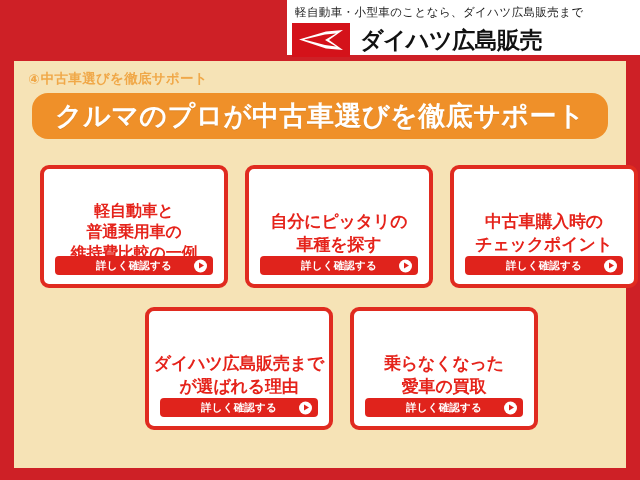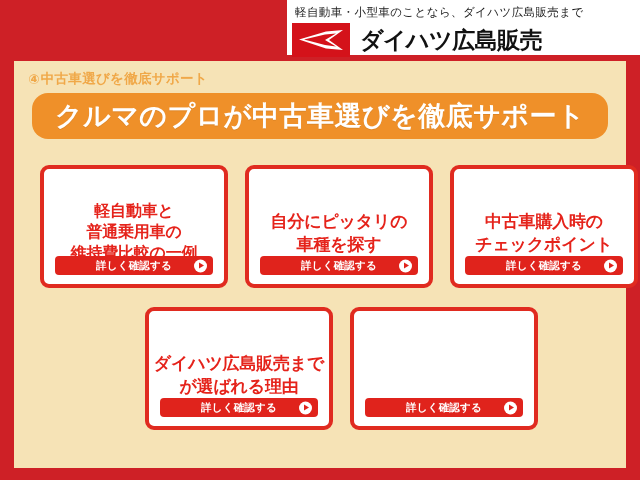--- a/index.html
+++ b/index.html
@@ -292,20 +292,22 @@
 が選ばれる理由</div>
         <div class="cta">
           <span class="cta-label">詳しく確認する</span>
           <span class="cta-arrow">
               <i></i>
             </span>
         </div>
       </div>
 
       <div class="card">
+        <div class="card-title">乗らなくなった
+愛車の買取</div>
         <div class="cta">
           <span class="cta-label">詳しく確認する</span>
           <span class="cta-arrow">
               <i></i>
             </span>
         </div>
       </div>
 
     </div>
 

